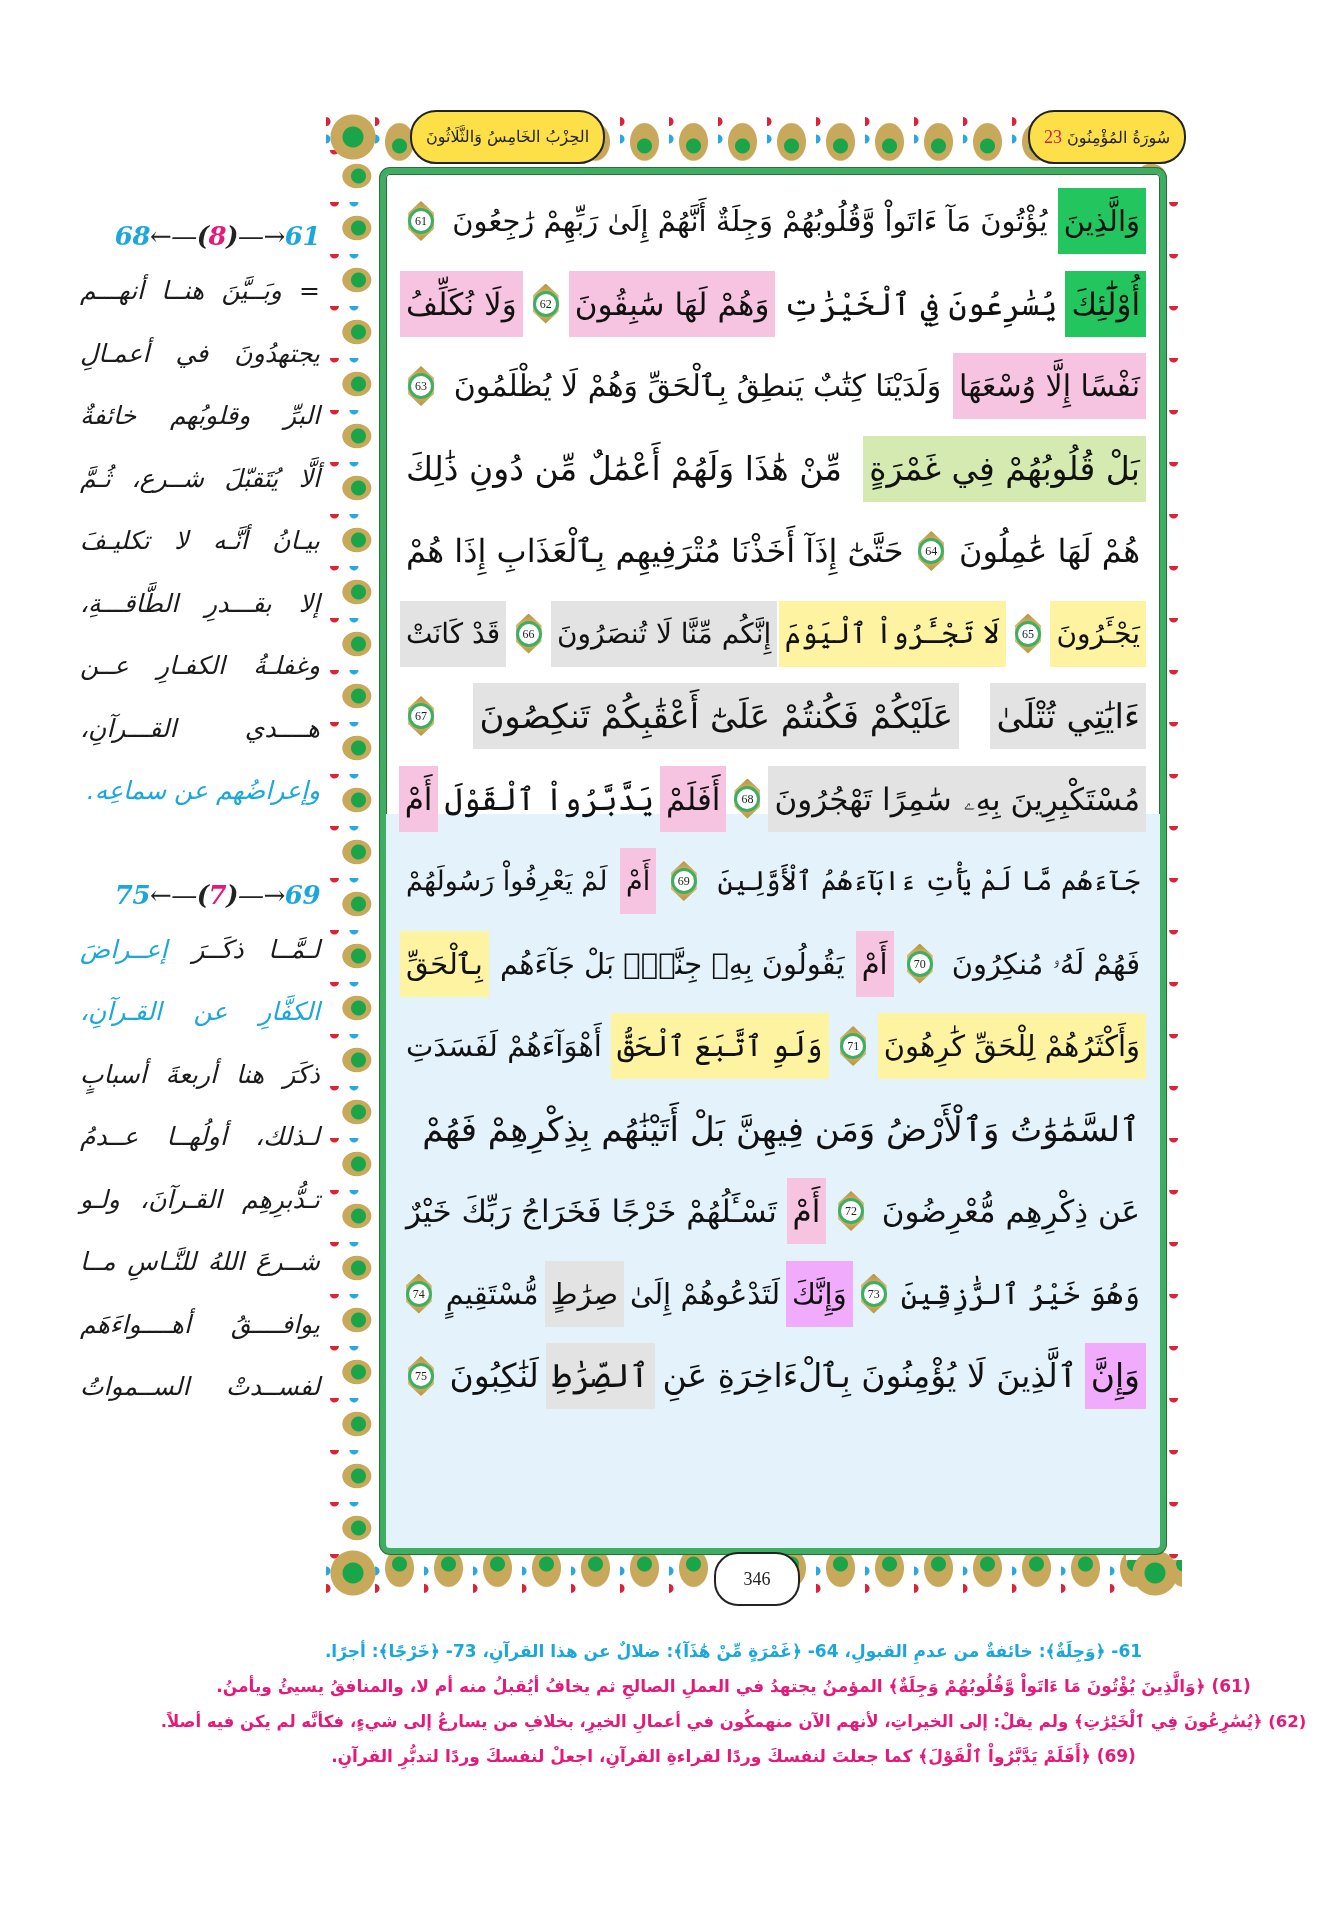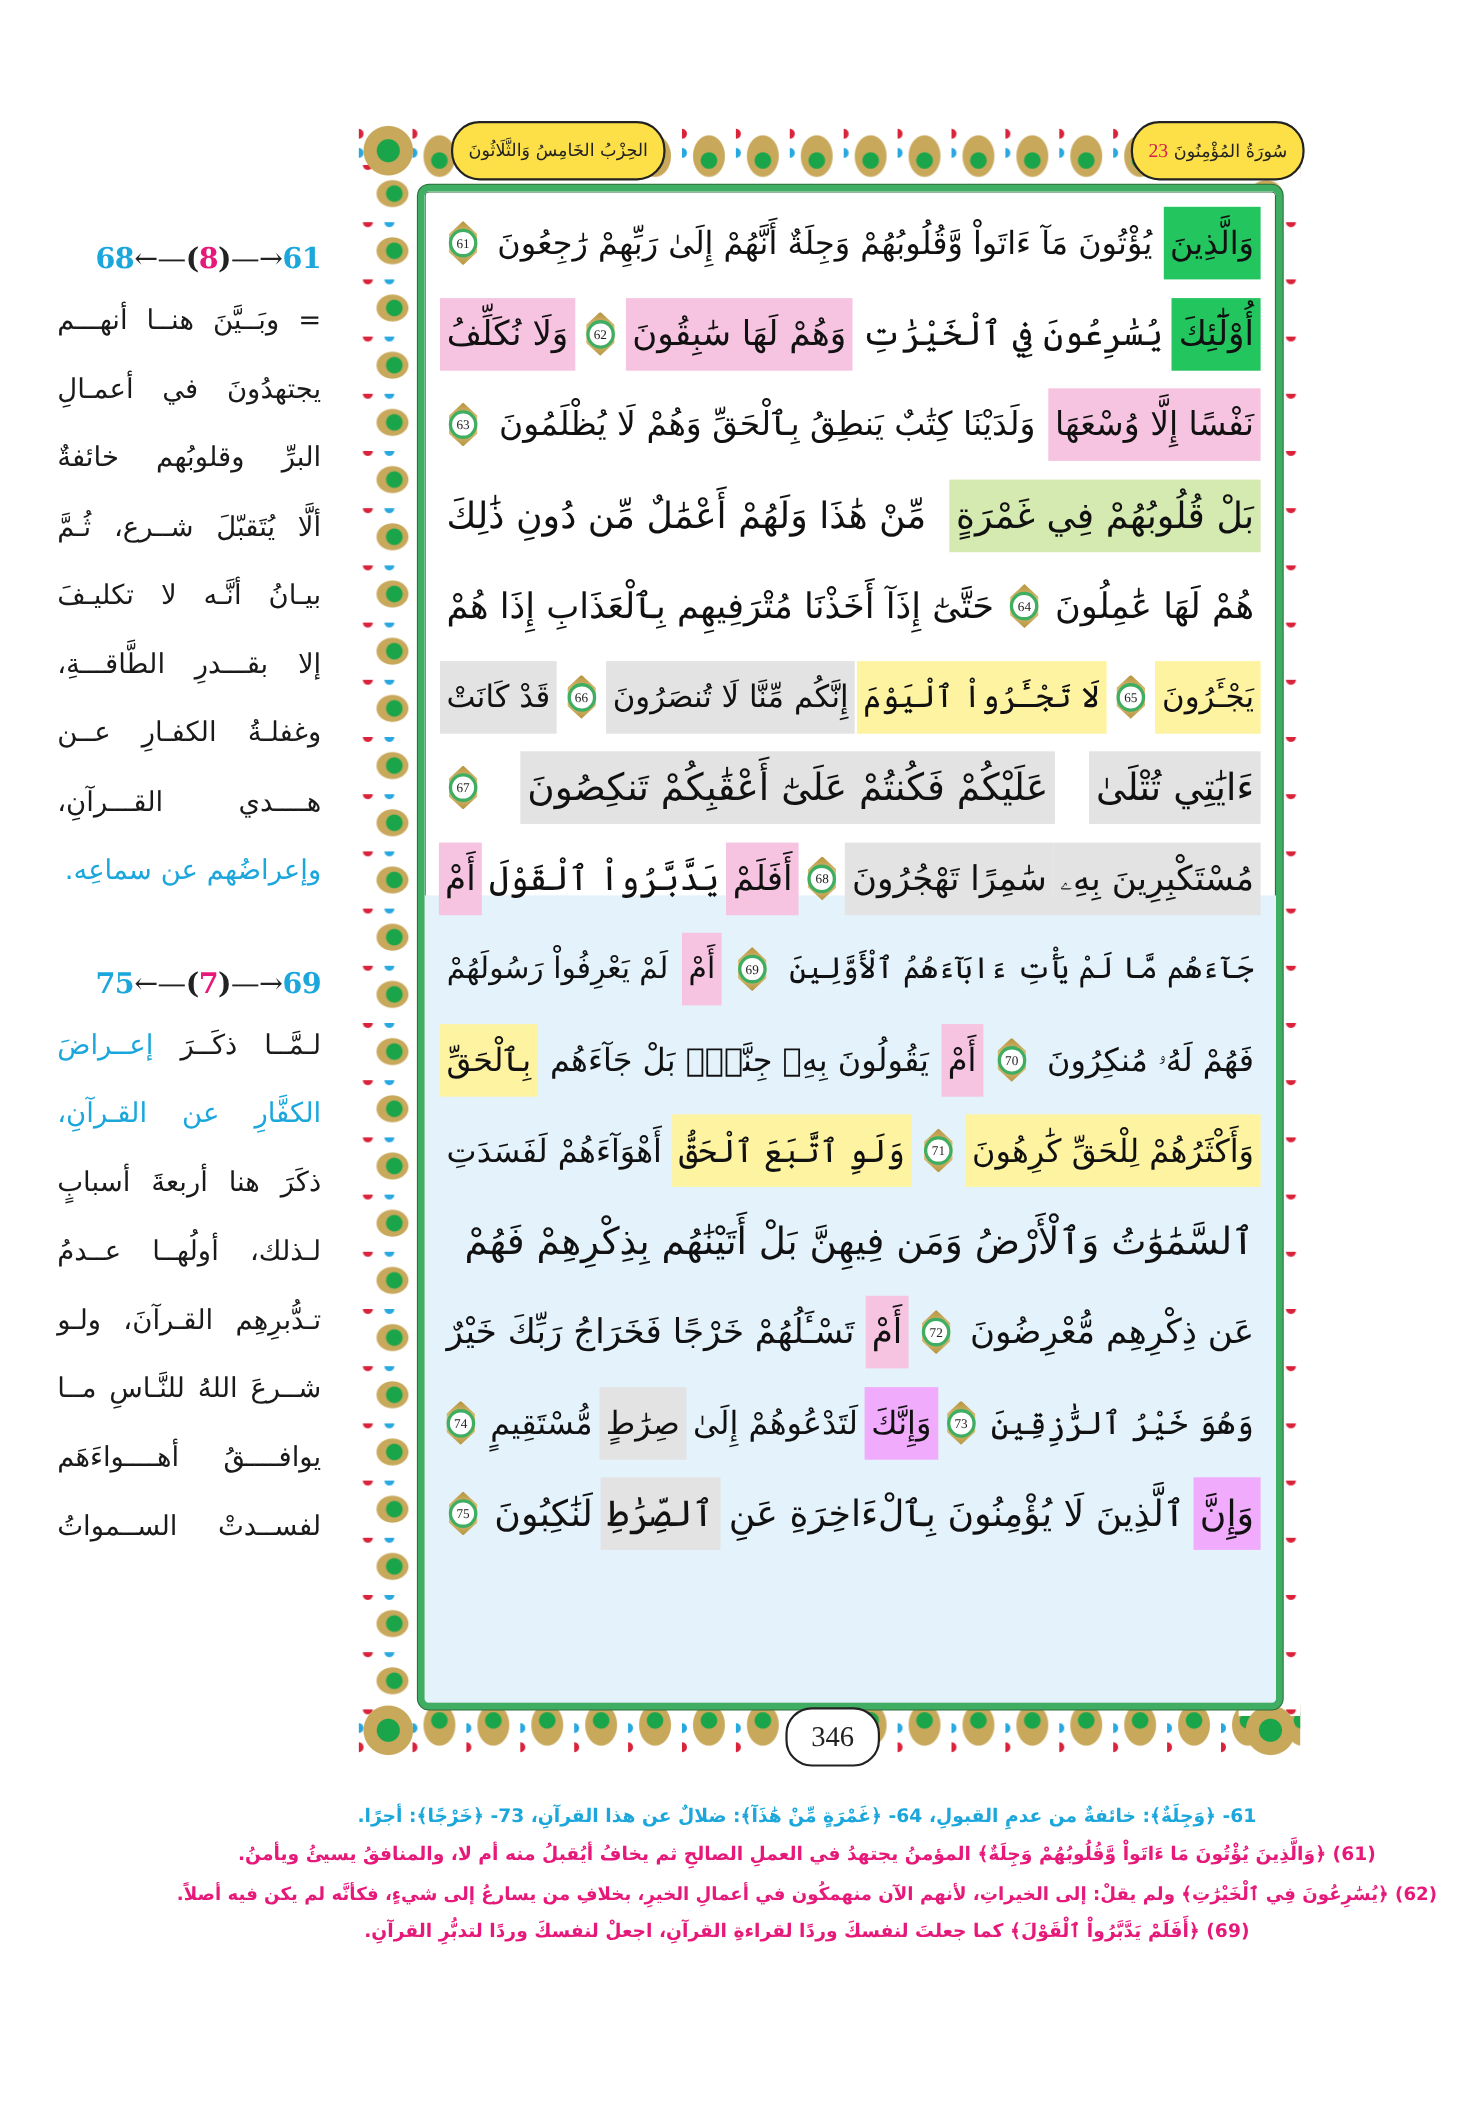--- a/index.html
+++ b/index.html
@@ -2,22 +2,22 @@
 <html><head>
 <meta charset="utf-8">
 <style>
   html, body { margin:0; padding:0; }
   body {
     width:1339px; height:1930px; background:#ffffff; position:relative; overflow:hidden;
     font-family:"DejaVu Sans", sans-serif; color:#1a1a1a;
   }
   
   .side {
-    position:absolute; left:52px; top:212px; width:240px;
-    direction:rtl; text-align:right;
+    position:absolute; left:80px; top:212px; width:240px;
+    direction:rtl; text-align:right;font-style:italic;
   }
   .side .range {
     direction:ltr; text-align:right; font-family:"DejaVu Serif", serif; font-weight:bold;
     font-size:26px; height:48px; line-height:48px; color:#1ba7dc; letter-spacing:-0.5px;
   }
   .side .range .count { color:#e6197a; }
   .side .range .paren { color:#222; }
   .side .range .arrow { color:#222; font-weight:normal; }
   .side .line {
     font-size:25px; height:62.5px; line-height:62.5px; white-space:nowrap;
@@ -71,21 +71,21 @@
     position:absolute; top:0; height:50px; line-height:50px; background:#fde047;
     border:2px solid #222; border-radius:26px; padding:0 14px; direction:rtl;
     font-family:"DejaVu Serif", serif; font-size:16px; color:#222; white-space:nowrap;
   }
   .label-pill .num { color:#d6204b; font-family:"Liberation Serif", serif; font-size:18px; }
   .pill-surah { left:702px; }
   .pill-hizb { left:84px; }
   .page-num {
     position:absolute; left:388px; bottom:-6px; width:82px; height:50px; line-height:50px;
     background:#fff; border:2px solid #222; border-radius:24px; text-align:center;
-    font-family:"Liberation Serif", serif; font-size:26px; color:#222;
+    font-family:"Liberation Serif", serif; font-size:18px; color:#222;
   }
 
   
   .text-box {
     position:absolute; left:54px; top:58px; width:786px; height:1386px;
     border:6px solid #3fae62; border-radius:10px; box-sizing:border-box;
     background:#ffffff; overflow:hidden;
     box-shadow: inset 0 0 0 1px #2c6d3a, 0 0 0 1px #2c6d3a;
   }
   .text-box .blue-zone {

